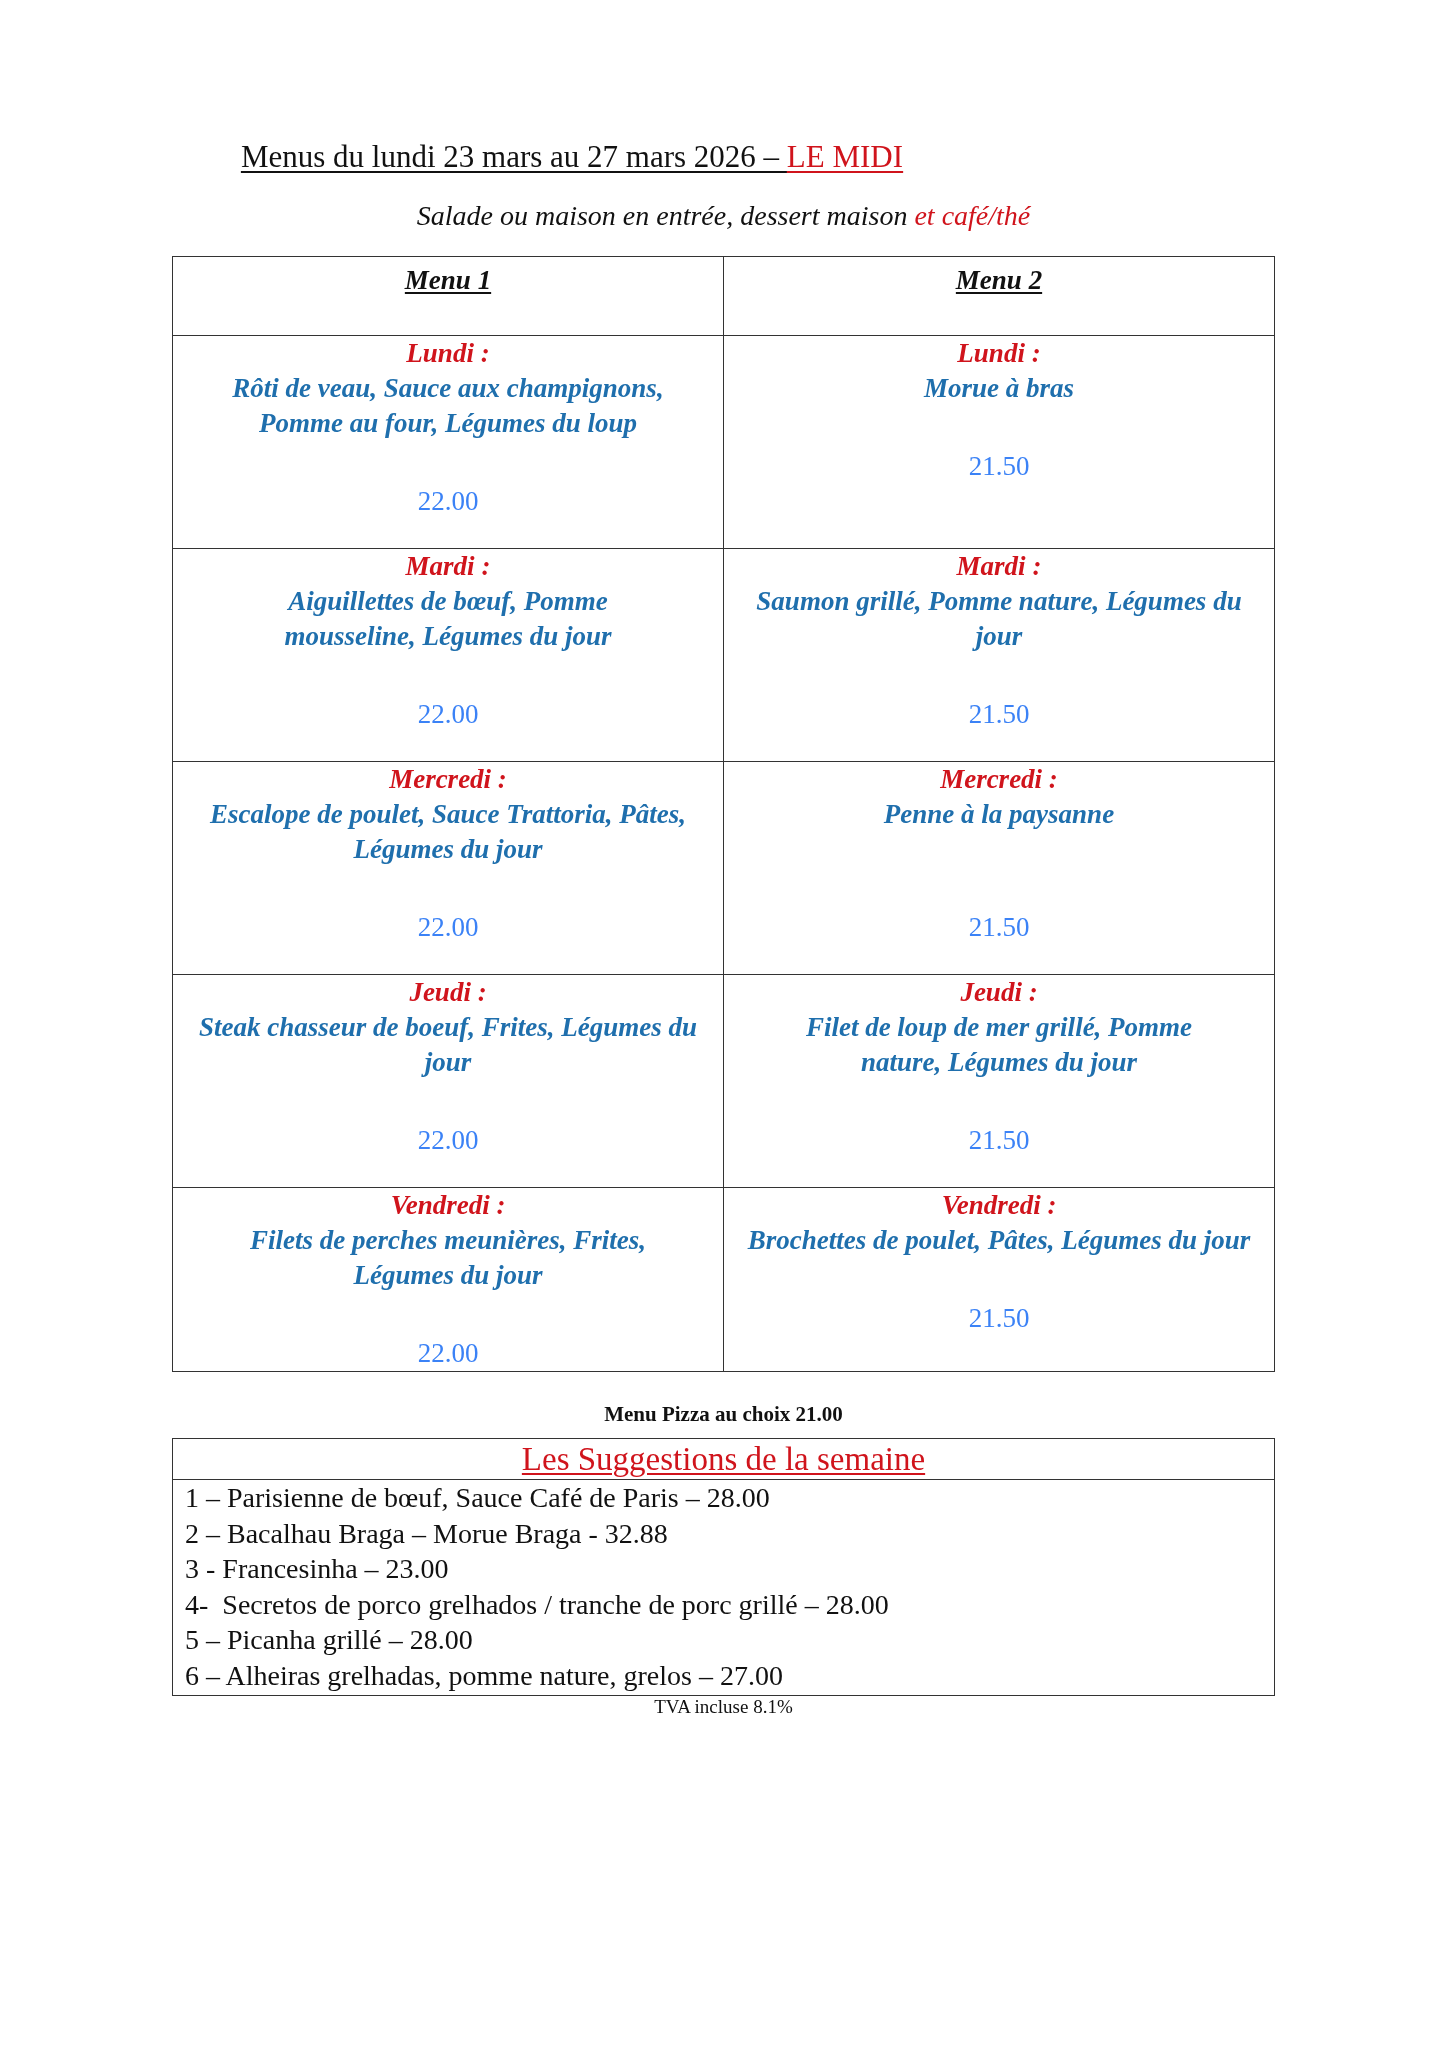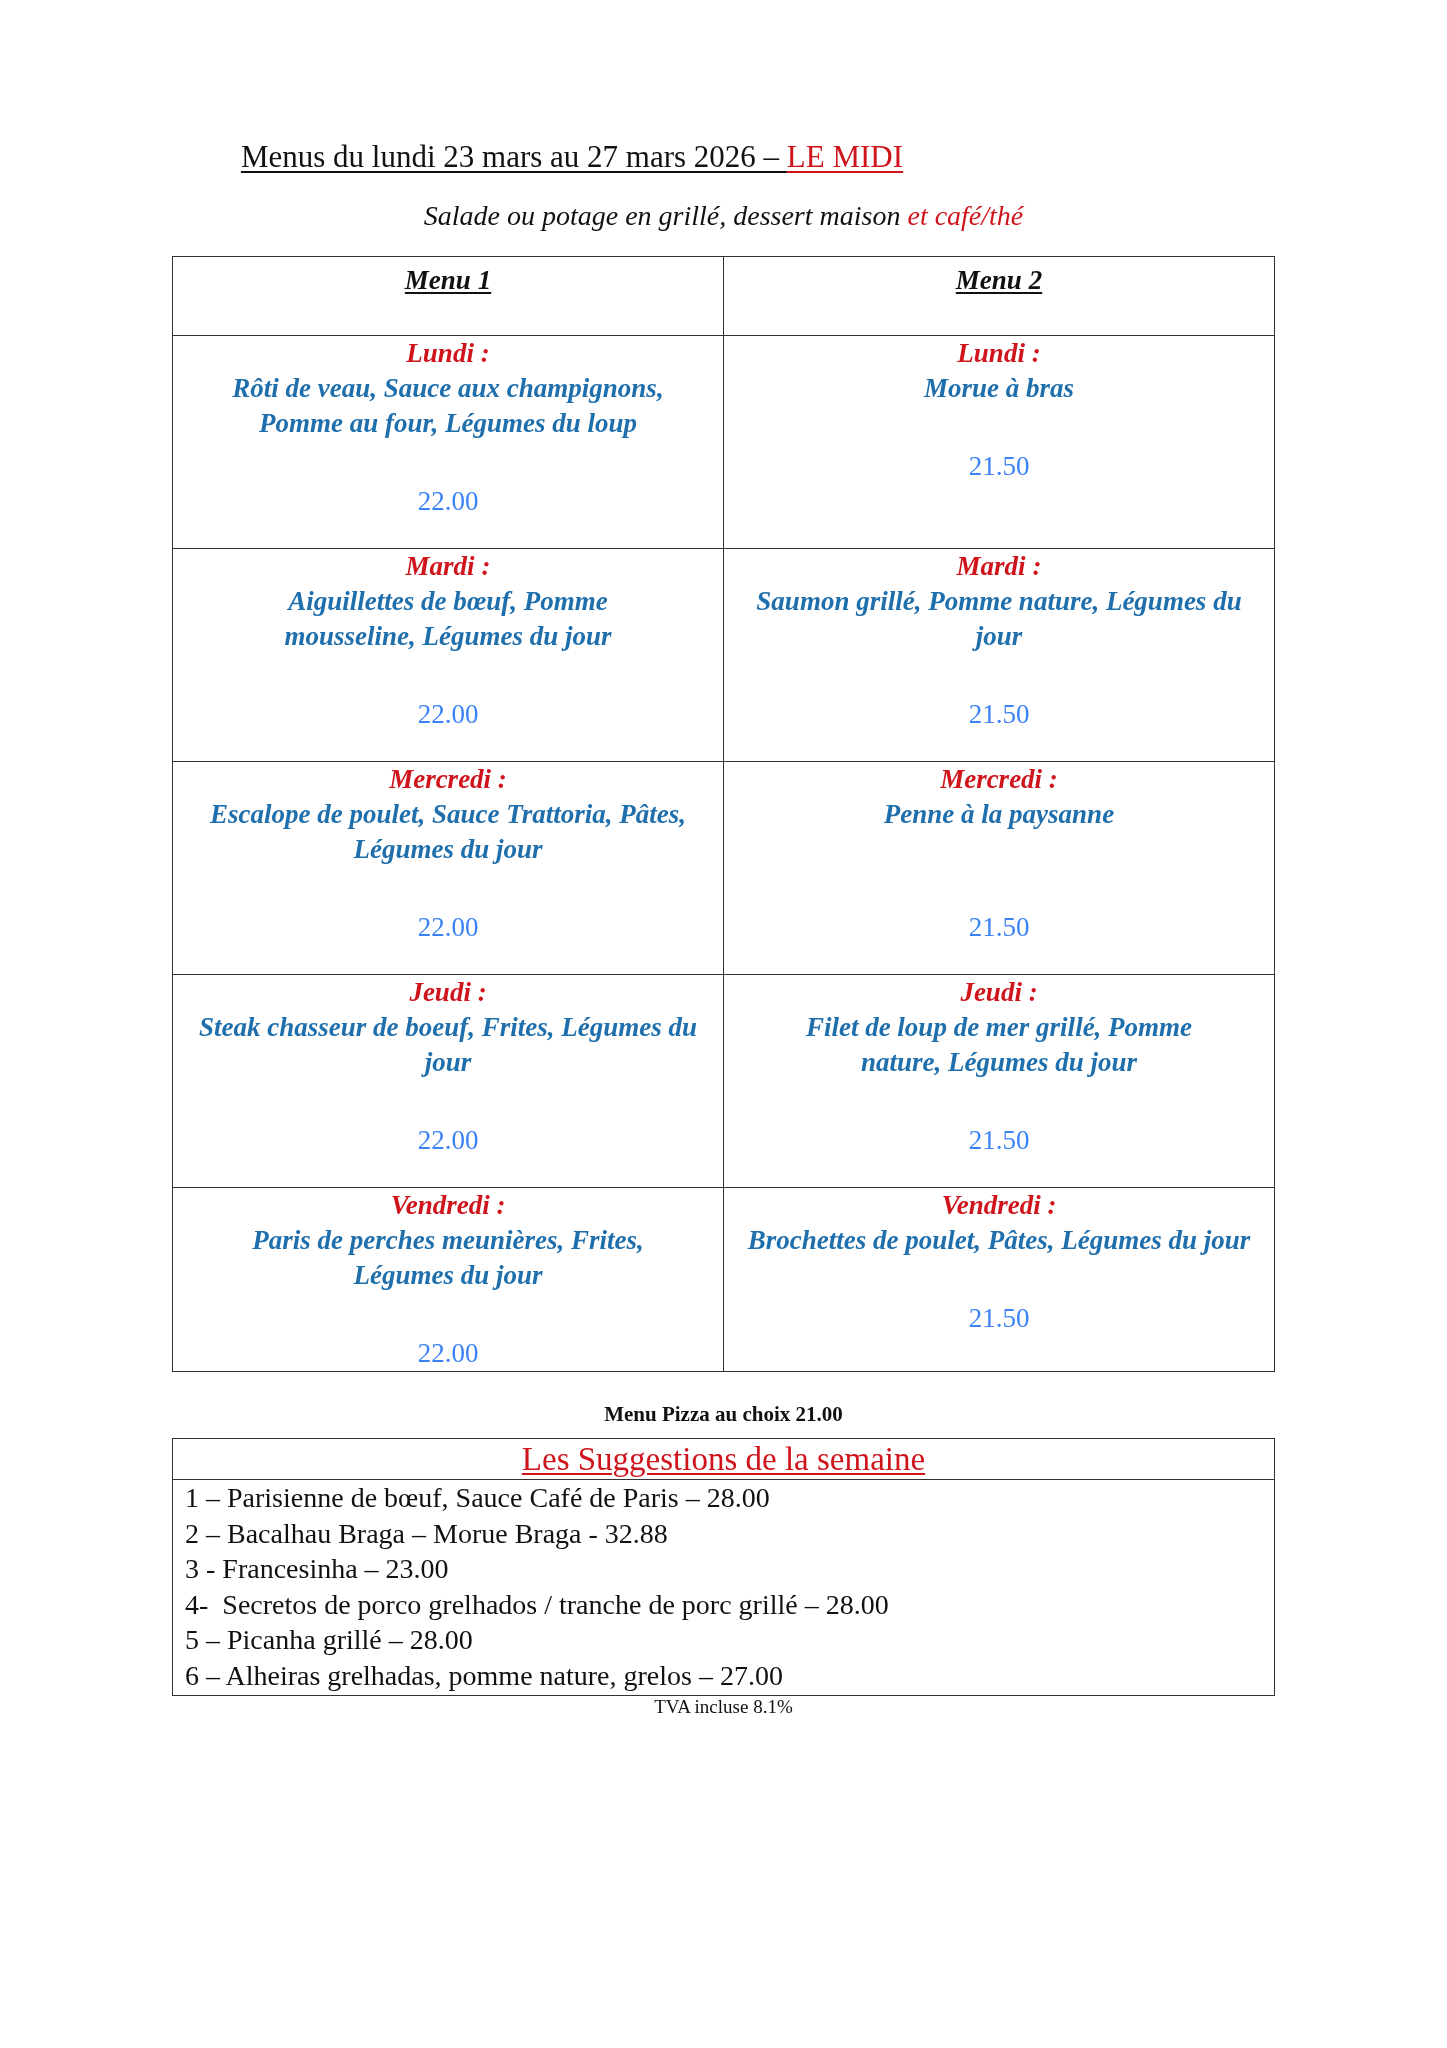--- a/index.html
+++ b/index.html
@@ -32,21 +32,21 @@
     .sugg-list { list-style: none; margin: 0; padding: 0 0 2px 12px; }
     .sugg-list li { font-size: 28px; line-height: 35.5px; color: #111; }
     .tva { position: absolute; top: 1696px; left: 0; width: 1447px; text-align: center;
            font-size: 19px; line-height: 22px; color: #111; }
   </style>
 </head>
 <body>
 
 <div class="title"><span><span>Menus du lundi 23 mars au 27 mars 2026 – </span><span class="red">LE MIDI</span></span></div>
 
-<div class="subtitle"><span>Salade ou potage en grillé, dessert maison </span><span class="red">et café/thé</span></div>
+<div class="subtitle"><span>Salade ou maison en entrée, dessert maison </span><span class="red">et café/thé</span></div>
 
 <table class="menus">
   <colgroup>
       <col style="width:50%">
       <col style="width:50%">
     </colgroup>
   <tbody>
       <tr>
     <th><span>Menu 1</span></th>
     <th><span>Menu 2</span></th>
@@ -103,21 +103,21 @@
     <td>
       <span class="day">Jeudi :</span>
       <span class="dish" style="padding:0 40px;">Filet de loup de mer grillé, Pomme nature, Légumes du jour</span>
       <span style="display:block;height:35px"></span>
       <span class="price">21.50</span>
     </td>
   </tr>
   <tr class="last">
     <td>
       <span class="day">Vendredi :</span>
-      <span class="dish" style="padding:0 20px;">Paris de perches meunières, Frites, Légumes du jour</span>
+      <span class="dish" style="padding:0 20px;">Filets de perches meunières, Frites, Légumes du jour</span>
       <span style="display:block;height:35px"></span>
       <span class="price">22.00</span>
     </td>
     <td>
       <span class="day">Vendredi :</span>
       <span class="dish">Brochettes de poulet, Pâtes, Légumes du jour</span>
       <span style="display:block;height:35px"></span>
       <span class="price">21.50</span>
     </td>
   </tr>

